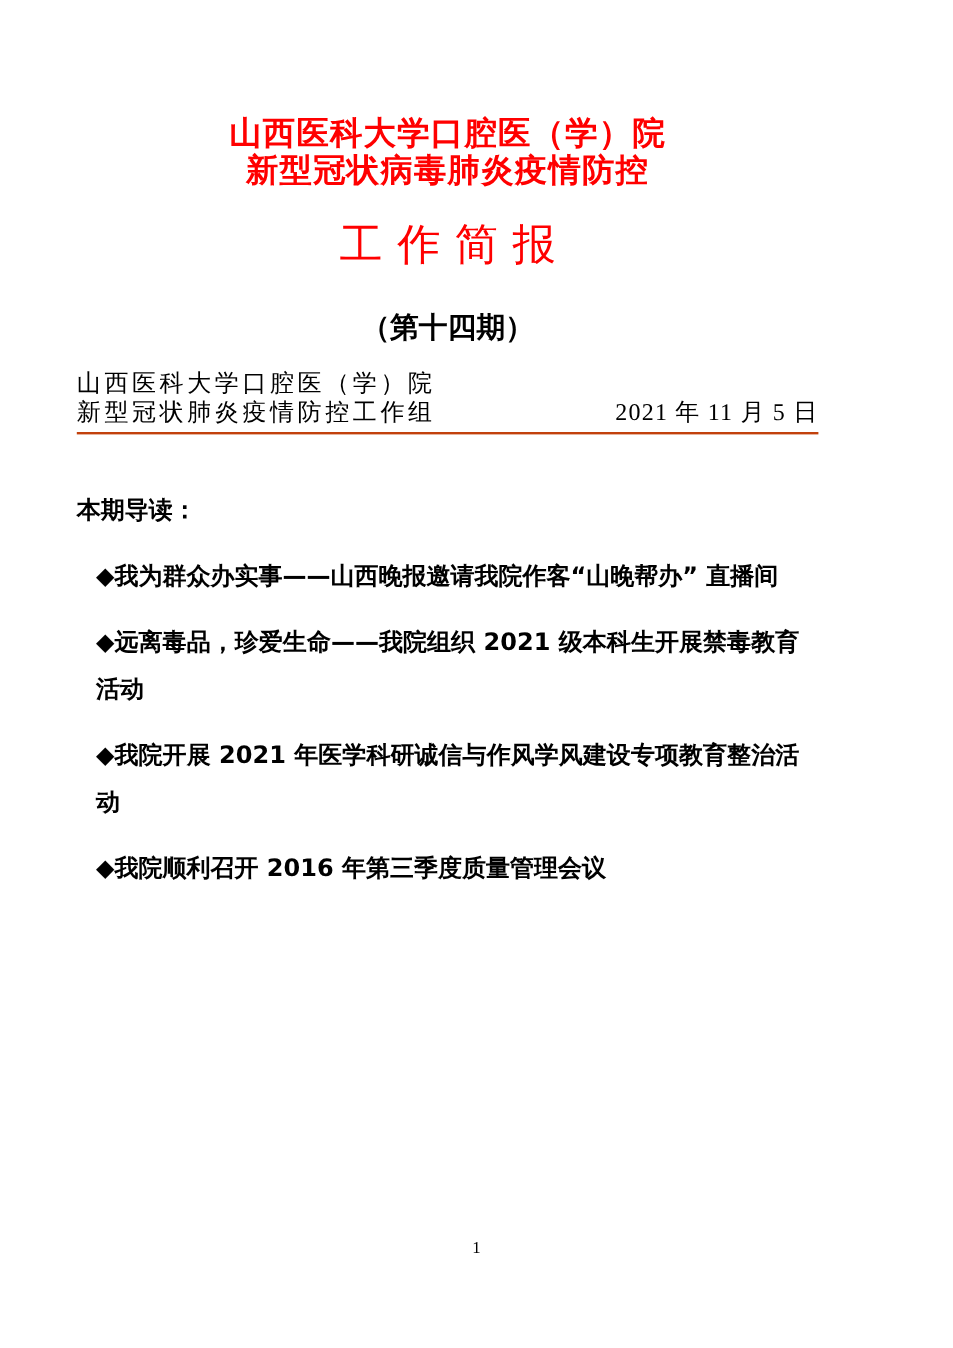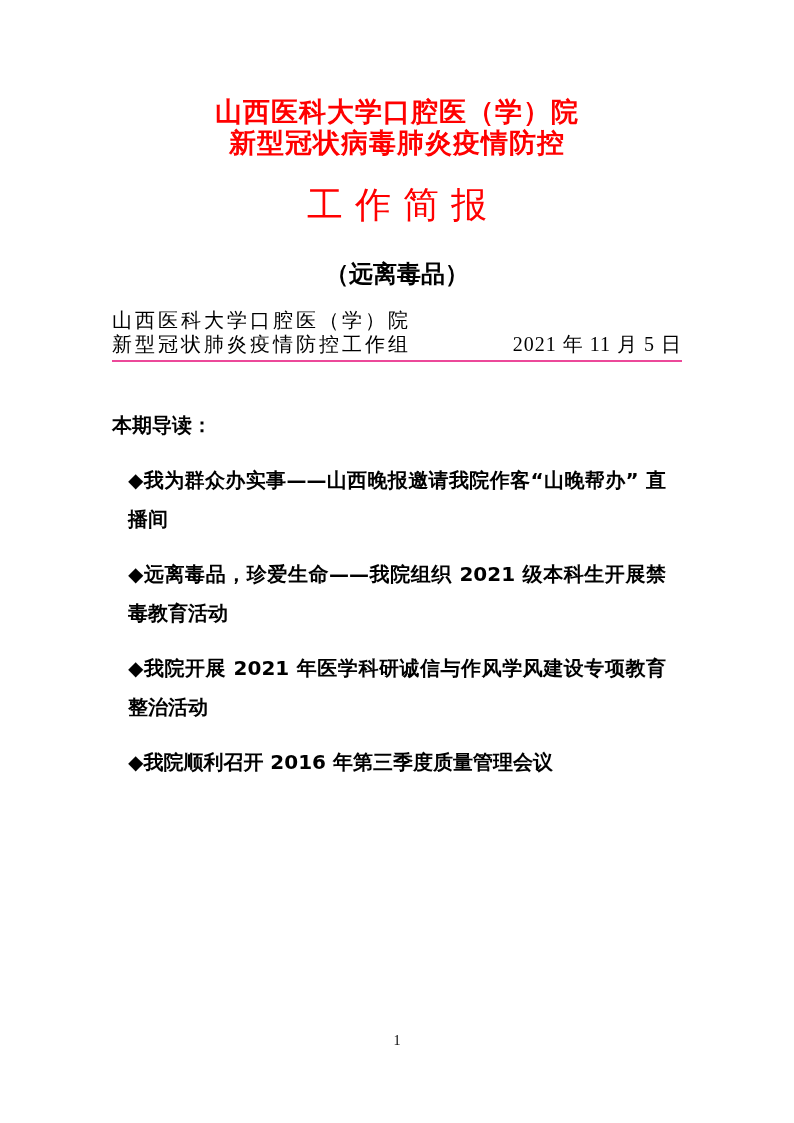--- a/index.html
+++ b/index.html
@@ -7,21 +7,21 @@
     padding: 0;
     background: #ffffff;
   }
   .page {
     position: relative;
     width: 794px;
     height: 1123px;
     margin: 0 auto;
     background: #ffffff;
     box-sizing: border-box;
-    padding: 96px 112px 0 112px;
+    padding: 96px 112px 0 64px;
     overflow: hidden;
     color: #000000;
     font-family: "Liberation Serif", "DejaVu Serif", serif;
   }
   .org-title {
     text-align: center;
     color: #ff0000;
     font-family: "DejaVu Sans", "Liberation Sans", sans-serif;
     font-weight: bold;
     font-size: 27px;
@@ -53,21 +53,21 @@
     line-height: 24px;
     font-family: "Liberation Serif", "DejaVu Serif", serif;
   }
   .masthead .issuer-line1 {
     letter-spacing: 3px;
   }
   .masthead .issuer-row {
     display: flex;
     justify-content: space-between;
     align-items: flex-end;
-    border-bottom: 2px solid #ec4899;
+    border-bottom: 2px solid #c2410c;
     padding-bottom: 4px;
   }
   .masthead .issuer-line2 {
     letter-spacing: 3px;
   }
   .masthead .issue-date {
     letter-spacing: 1px;
   }
   .body-para {
     margin: 38px 0 0 0;
@@ -103,21 +103,21 @@
 </style>
 </head>
 <body>
 
 <div class="page">
 
   <header>
     <div class="org-title">山西医科大学口腔医（学）院</div>
     <div class="org-title">新型冠状病毒肺炎疫情防控</div>
     <h1 class="main-title">工作简报</h1>
-    <div class="issue">（远离毒品）</div>
+    <div class="issue">（第十四期）</div>
   </header>
 
   <div class="masthead">
     <div class="issuer-line1">山西医科大学口腔医（学）院</div>
     <div class="issuer-row">
       <span class="issuer-line2">新型冠状肺炎疫情防控工作组</span>
       <span class="issue-date">2021 年 11 月 5 日</span>
     </div>
   </div>
 

